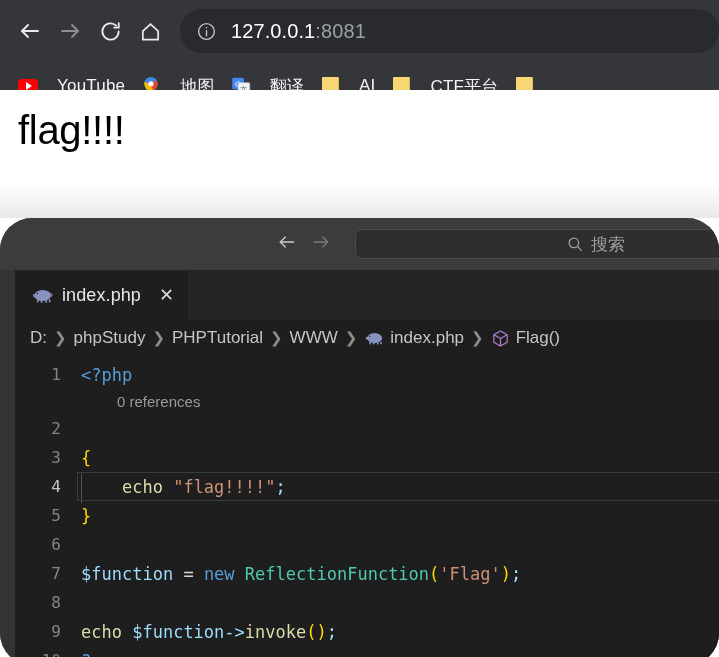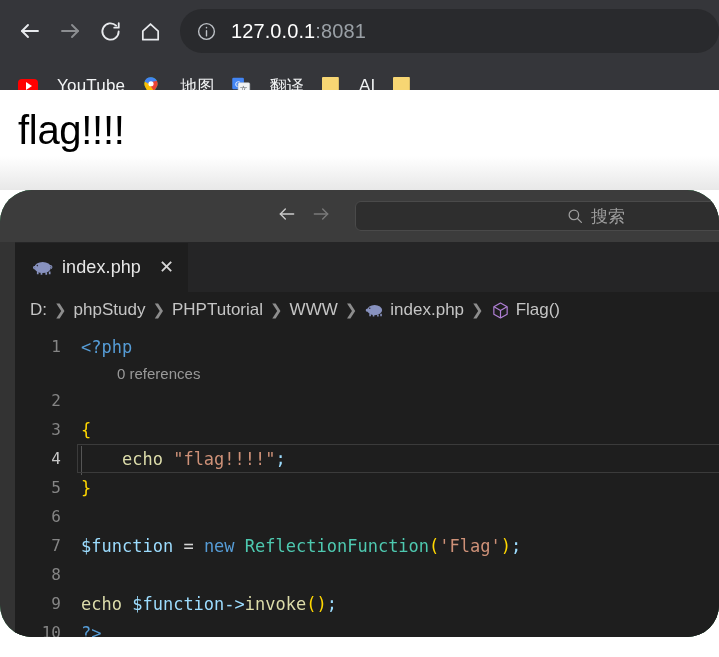--- a/index.html
+++ b/index.html
@@ -123,21 +123,21 @@
     width: 0; height: 0;
     border-left: 6px solid #ffffff;
     border-top: 4px solid transparent;
     border-bottom: 4px solid transparent;
     margin-left: 2px;
   }
 
   
   .page-viewport {
     width: 719px;
-    height: 100px;
+    height: 128px;
     background: #ffffff;
     position: relative;
     overflow: hidden;
   }
   .page-fade {
     position: absolute;
     left: 0; right: 0; bottom: 0;
     height: 34px;
     background: linear-gradient(to bottom, rgba(255,255,255,0) 0%, rgba(232,232,232,1) 100%);
     pointer-events: none;
@@ -440,20 +440,26 @@
       <span class="bm-label">翻译</span>
     </div>
 
     <div class="bm">
       <span class="bm-icon">
           <span class="folder-ico"></span>
         </span>
       <span class="bm-label">AI</span>
     </div>
 
+    <div class="bm">
+      <span class="bm-icon">
+          <span class="folder-ico"></span>
+        </span>
+      <span class="bm-label">CTF平台</span>
+    </div>
 
 
     <div class="bm">
       <span class="bm-icon">
           <span class="folder-ico"></span>
         </span>
     </div>
 
   </div>
 </div>

